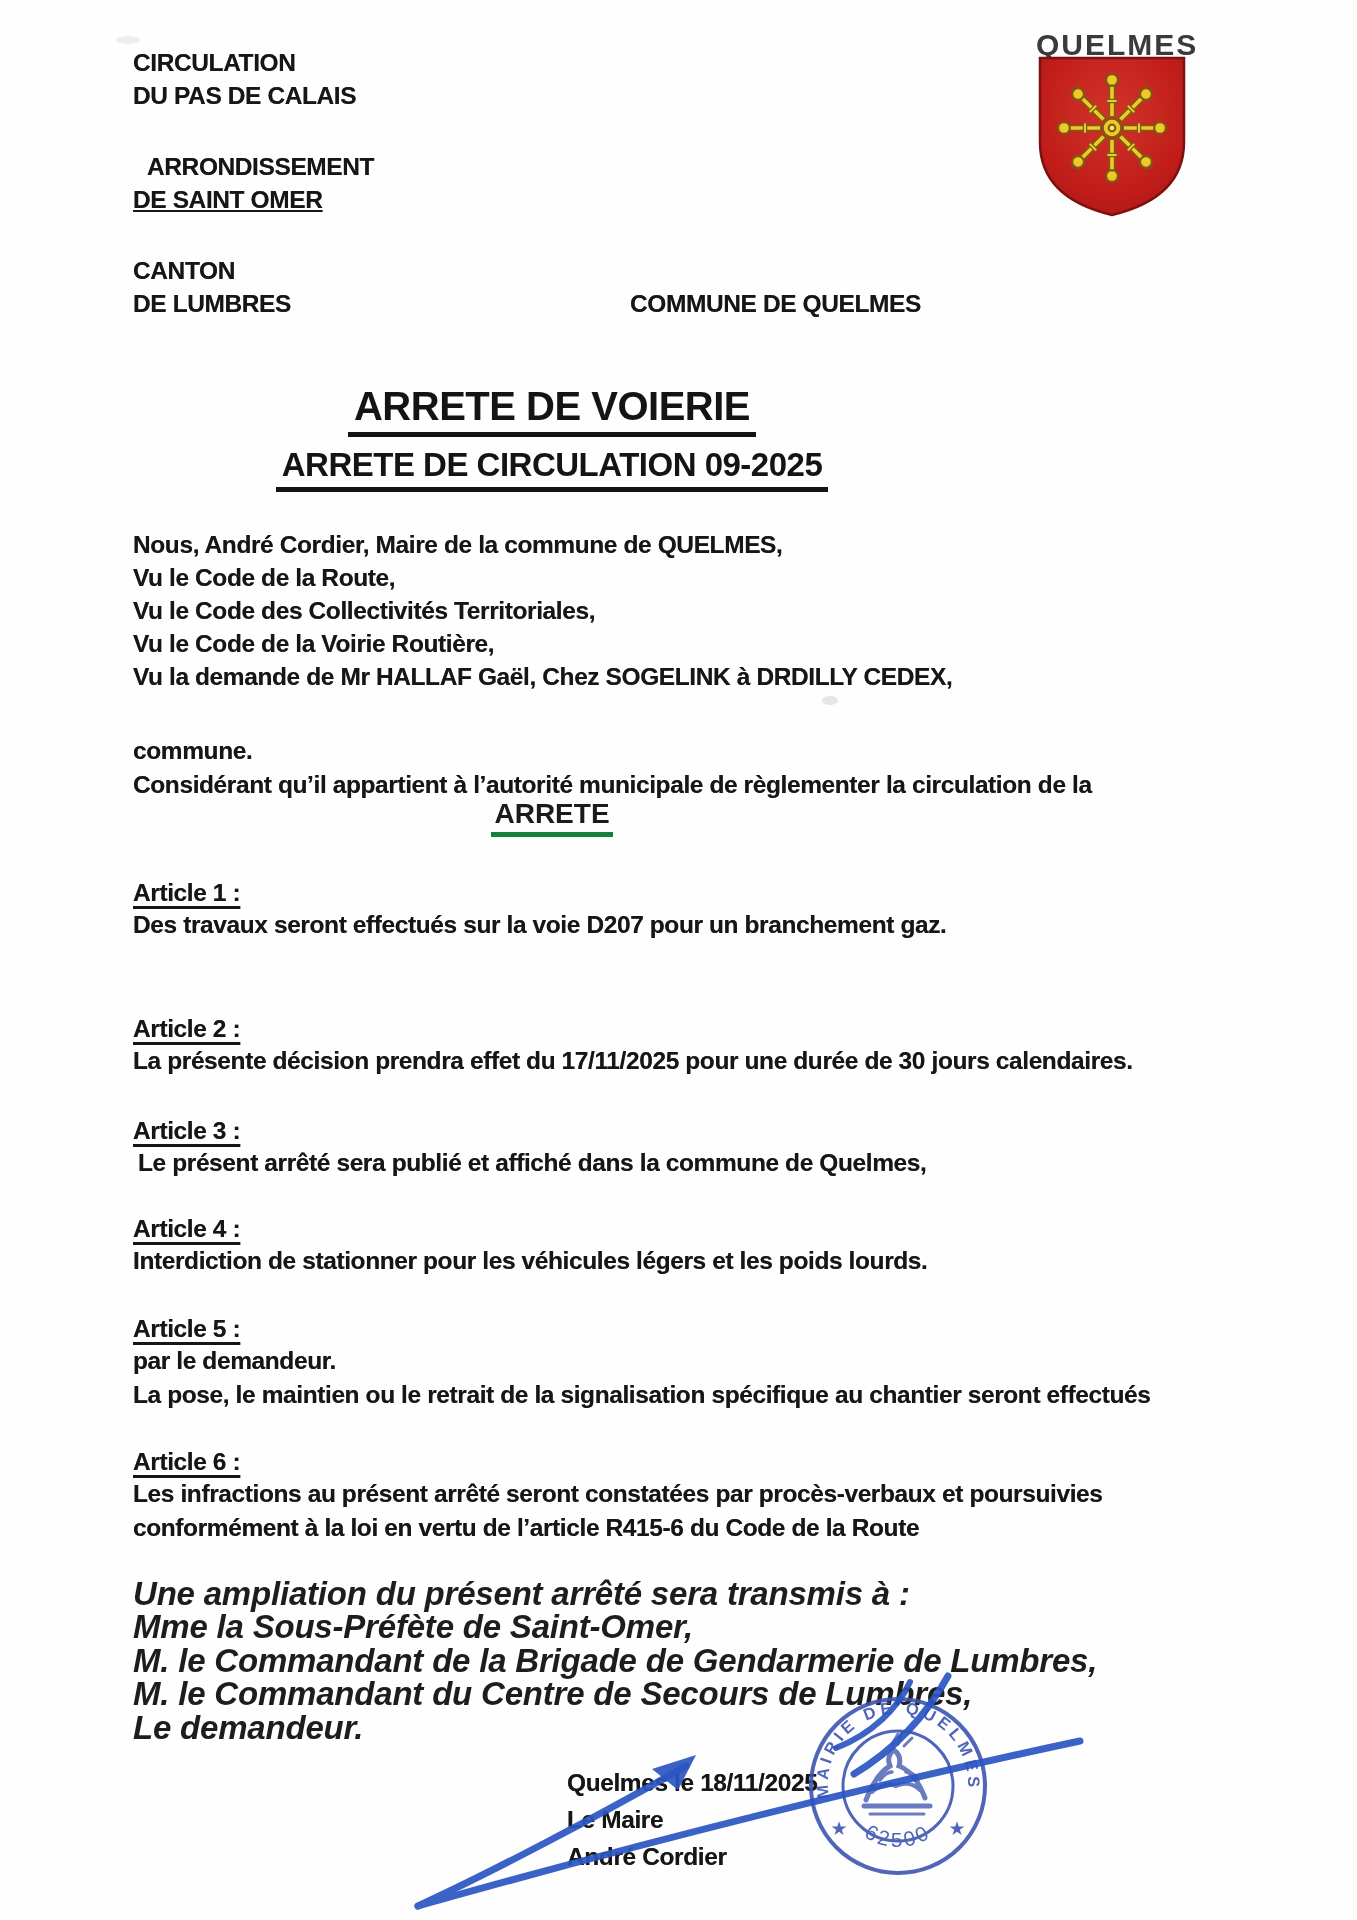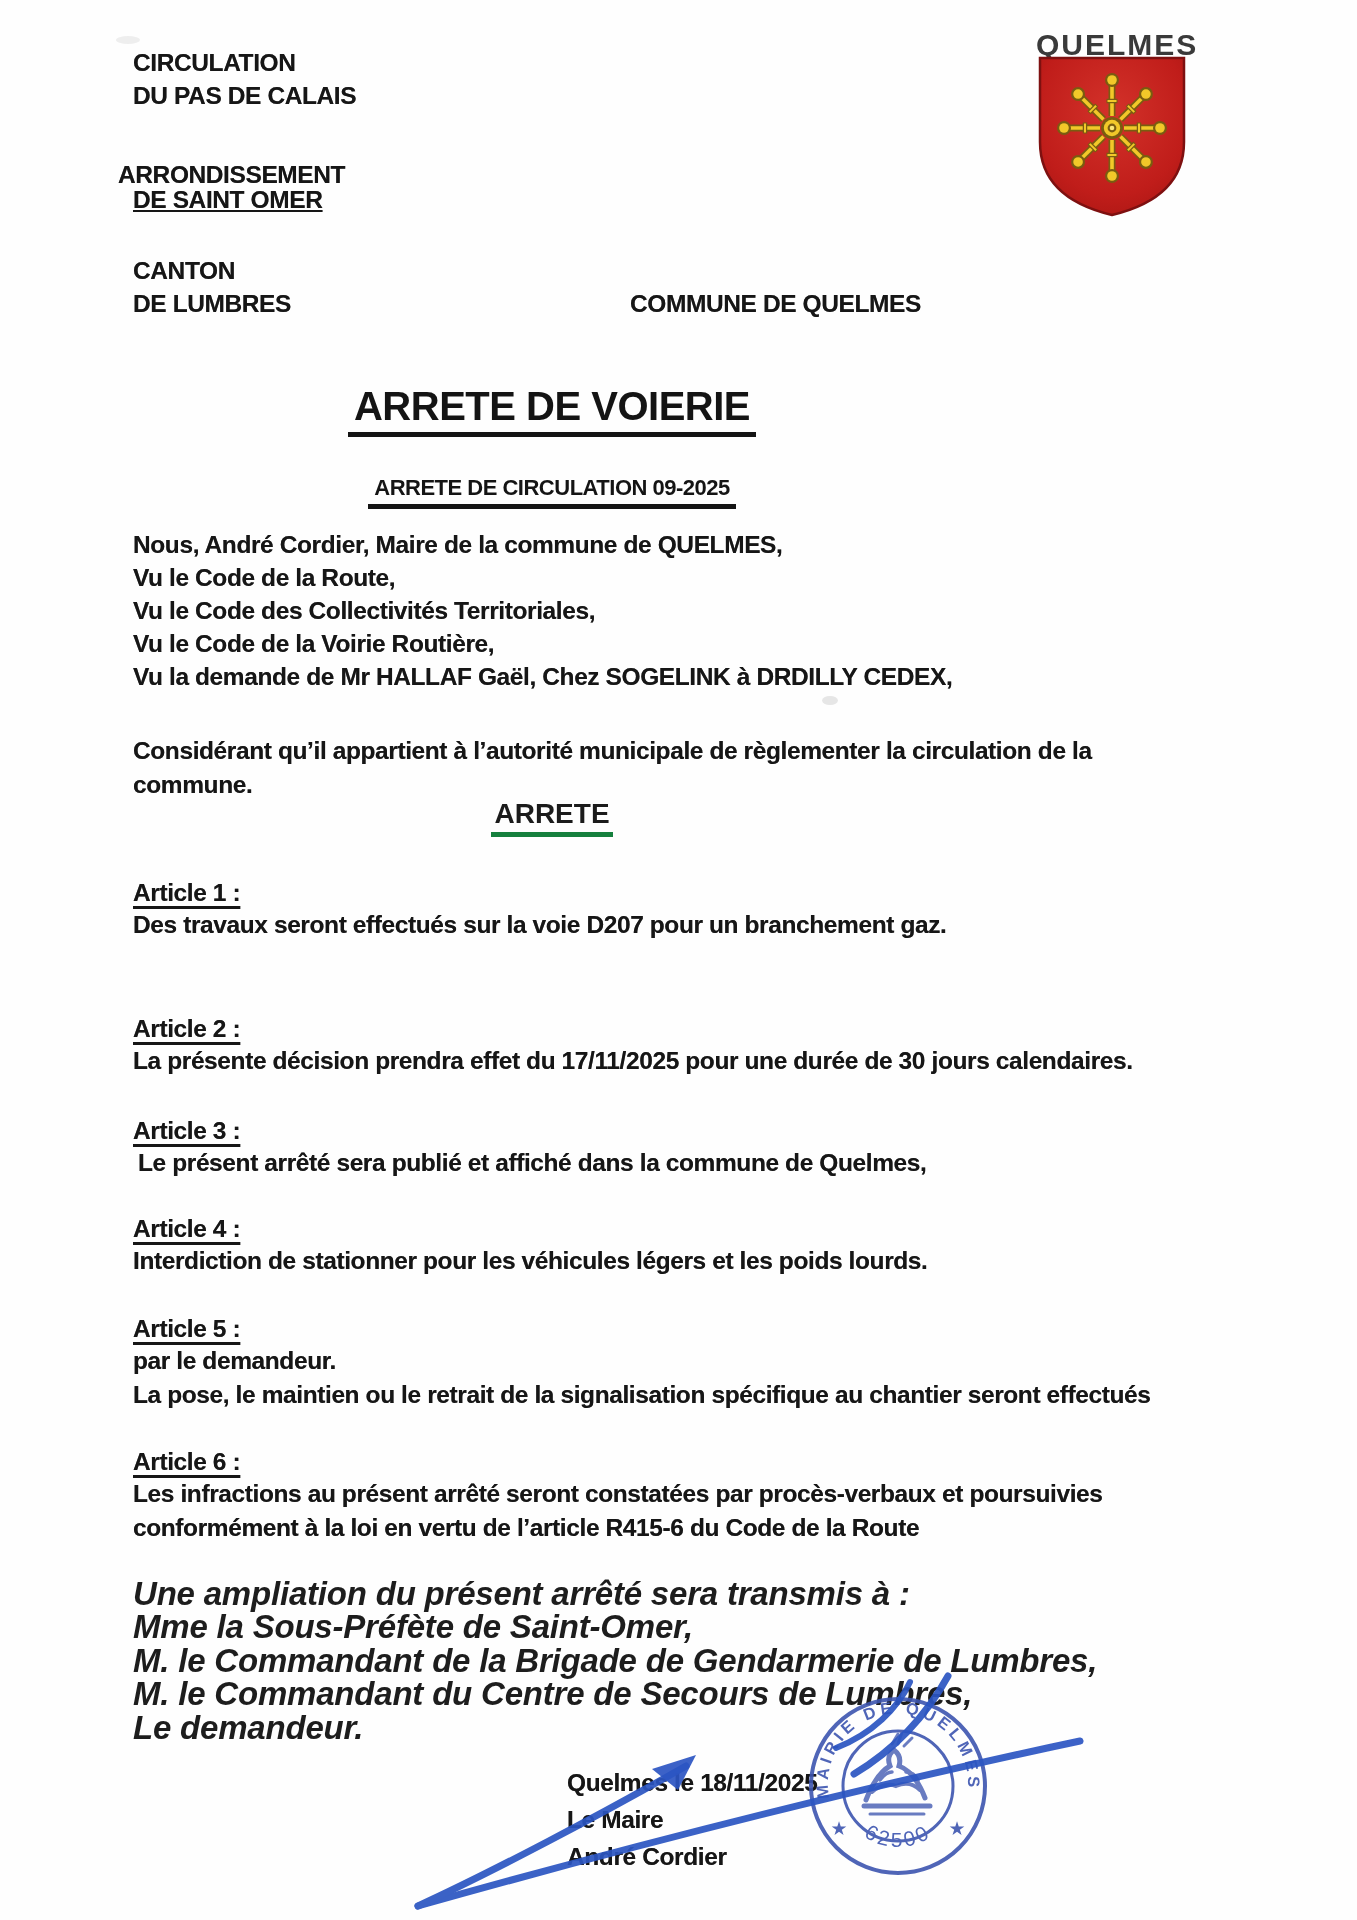--- a/index.html
+++ b/index.html
@@ -13,40 +13,40 @@
          color:#161616; text-shadow:0 0 .4px rgba(0,0,0,.55); }
   .blk { position:absolute; font-weight:bold; font-size:24.5px;
          letter-spacing:-0.4px; line-height:34px; color:#161616;
          text-shadow:0 0 .4px rgba(0,0,0,.55); }
   .blk div { white-space:nowrap; }
   .u  { text-decoration:underline; text-decoration-thickness:3px; text-underline-offset:5px; }
   .center-col { left:0; width:1104px; text-align:center; }
   .title-main { position:absolute; top:384px; font-size:40px; font-weight:bold;
          letter-spacing:-0.5px; color:#141414; }
   .title-main span, .title-sub span { display:inline-block; border-bottom:5px solid #141414; padding:0 6px 3px; }
-  .title-sub  { position:absolute; top:446px; font-size:22px; font-weight:bold;
-         letter-spacing:-0.5px; color:#141414;margin-top:29px; }
+  .title-sub  { position:absolute; top:446px; font-size:33px; font-weight:bold;
+         letter-spacing:-0.5px; color:#141414; }
   .arrete-h { position:absolute; top:798px; font-size:28px; font-weight:bold; }
   .arrete-h span { display:inline-block; border-bottom:5px solid #15803d; padding:0 3px 2px; }
   .it  { position:absolute; font-style:italic; font-weight:600; font-size:33px;
          letter-spacing:-0.2px; white-space:nowrap; color:#1d1d1d; }
   .crest-label { position:absolute; left:1036px; top:28px; width:152px; text-align:center;
          font-weight:bold; font-size:30px; letter-spacing:2px; color:#3a3a3a; }
   .artifact { position:absolute; border-radius:50%; background:#c9c9c9; }
   svg { position:absolute; }
   .sig-svg { pointer-events:none; }
 </style>
 </head>
 <body>
 
 <div class="page">
 
   <div class="b" style="left:133px; top:46px;">CIRCULATION</div>
   <div class="b" style="left:133px; top:79px;">DU PAS DE CALAIS</div>
-  <div class="b" style="left:118px; top:150px;margin-top:8px;">ARRONDISSEMENT</div>
+  <div class="b" style="left:147px; top:150px;">ARRONDISSEMENT</div>
   <div class="b" style="left:133px; top:183px;text-decoration:underline;">DE SAINT OMER</div>
   <div class="b" style="left:133px; top:254px;">CANTON</div>
   <div class="b" style="left:133px; top:287px;">DE LUMBRES</div>
   <div class="b" style="left:630px; top:287px;">COMMUNE DE QUELMES</div>
 
   <div class="crest-label">QUELMES</div>
   <svg style="left:1036px; top:56px;" width="152" height="164" viewBox="0 0 152 164">
     <defs>
       <radialGradient id="redGrad" cx="50%" cy="35%" r="75%">
         <stop offset="0%" stop-color="#d3322a"></stop>
@@ -86,22 +86,22 @@
     <span>ARRETE DE CIRCULATION 09-2025</span>
   </div>
 
   <div class="b" style="left:133px; top:528px;">Nous, André Cordier, Maire de la commune de QUELMES,</div>
   <div class="b" style="left:133px; top:561px;">Vu le Code de la Route,</div>
   <div class="b" style="left:133px; top:594px;">Vu le Code des Collectivités Territoriales,</div>
   <div class="b" style="left:133px; top:627px;">Vu le Code de la Voirie Routière,</div>
   <div class="b" style="left:133px; top:660px;">Vu la demande de Mr HALLAF Gaël, Chez SOGELINK à DRDILLY CEDEX,</div>
 
   <div class="blk" style="left:133px; top:734px;">
+    <div>commune.</div>
     <div>Considérant qu’il appartient à l’autorité municipale de règlementer la circulation de la</div>
-    <div>commune.</div>
   </div>
 
   <div class="arrete-h center-col">
     <span>ARRETE</span>
   </div>
 
   <div class="b u" style="left:133px; top:876px;">Article 1 :</div>
   <div class="b" style="left:133px; top:908px;">Des travaux seront effectués sur la voie D207 pour un branchement gaz.</div>
 
   <div class="b u" style="left:133px; top:1012px;">Article 2 :</div>

